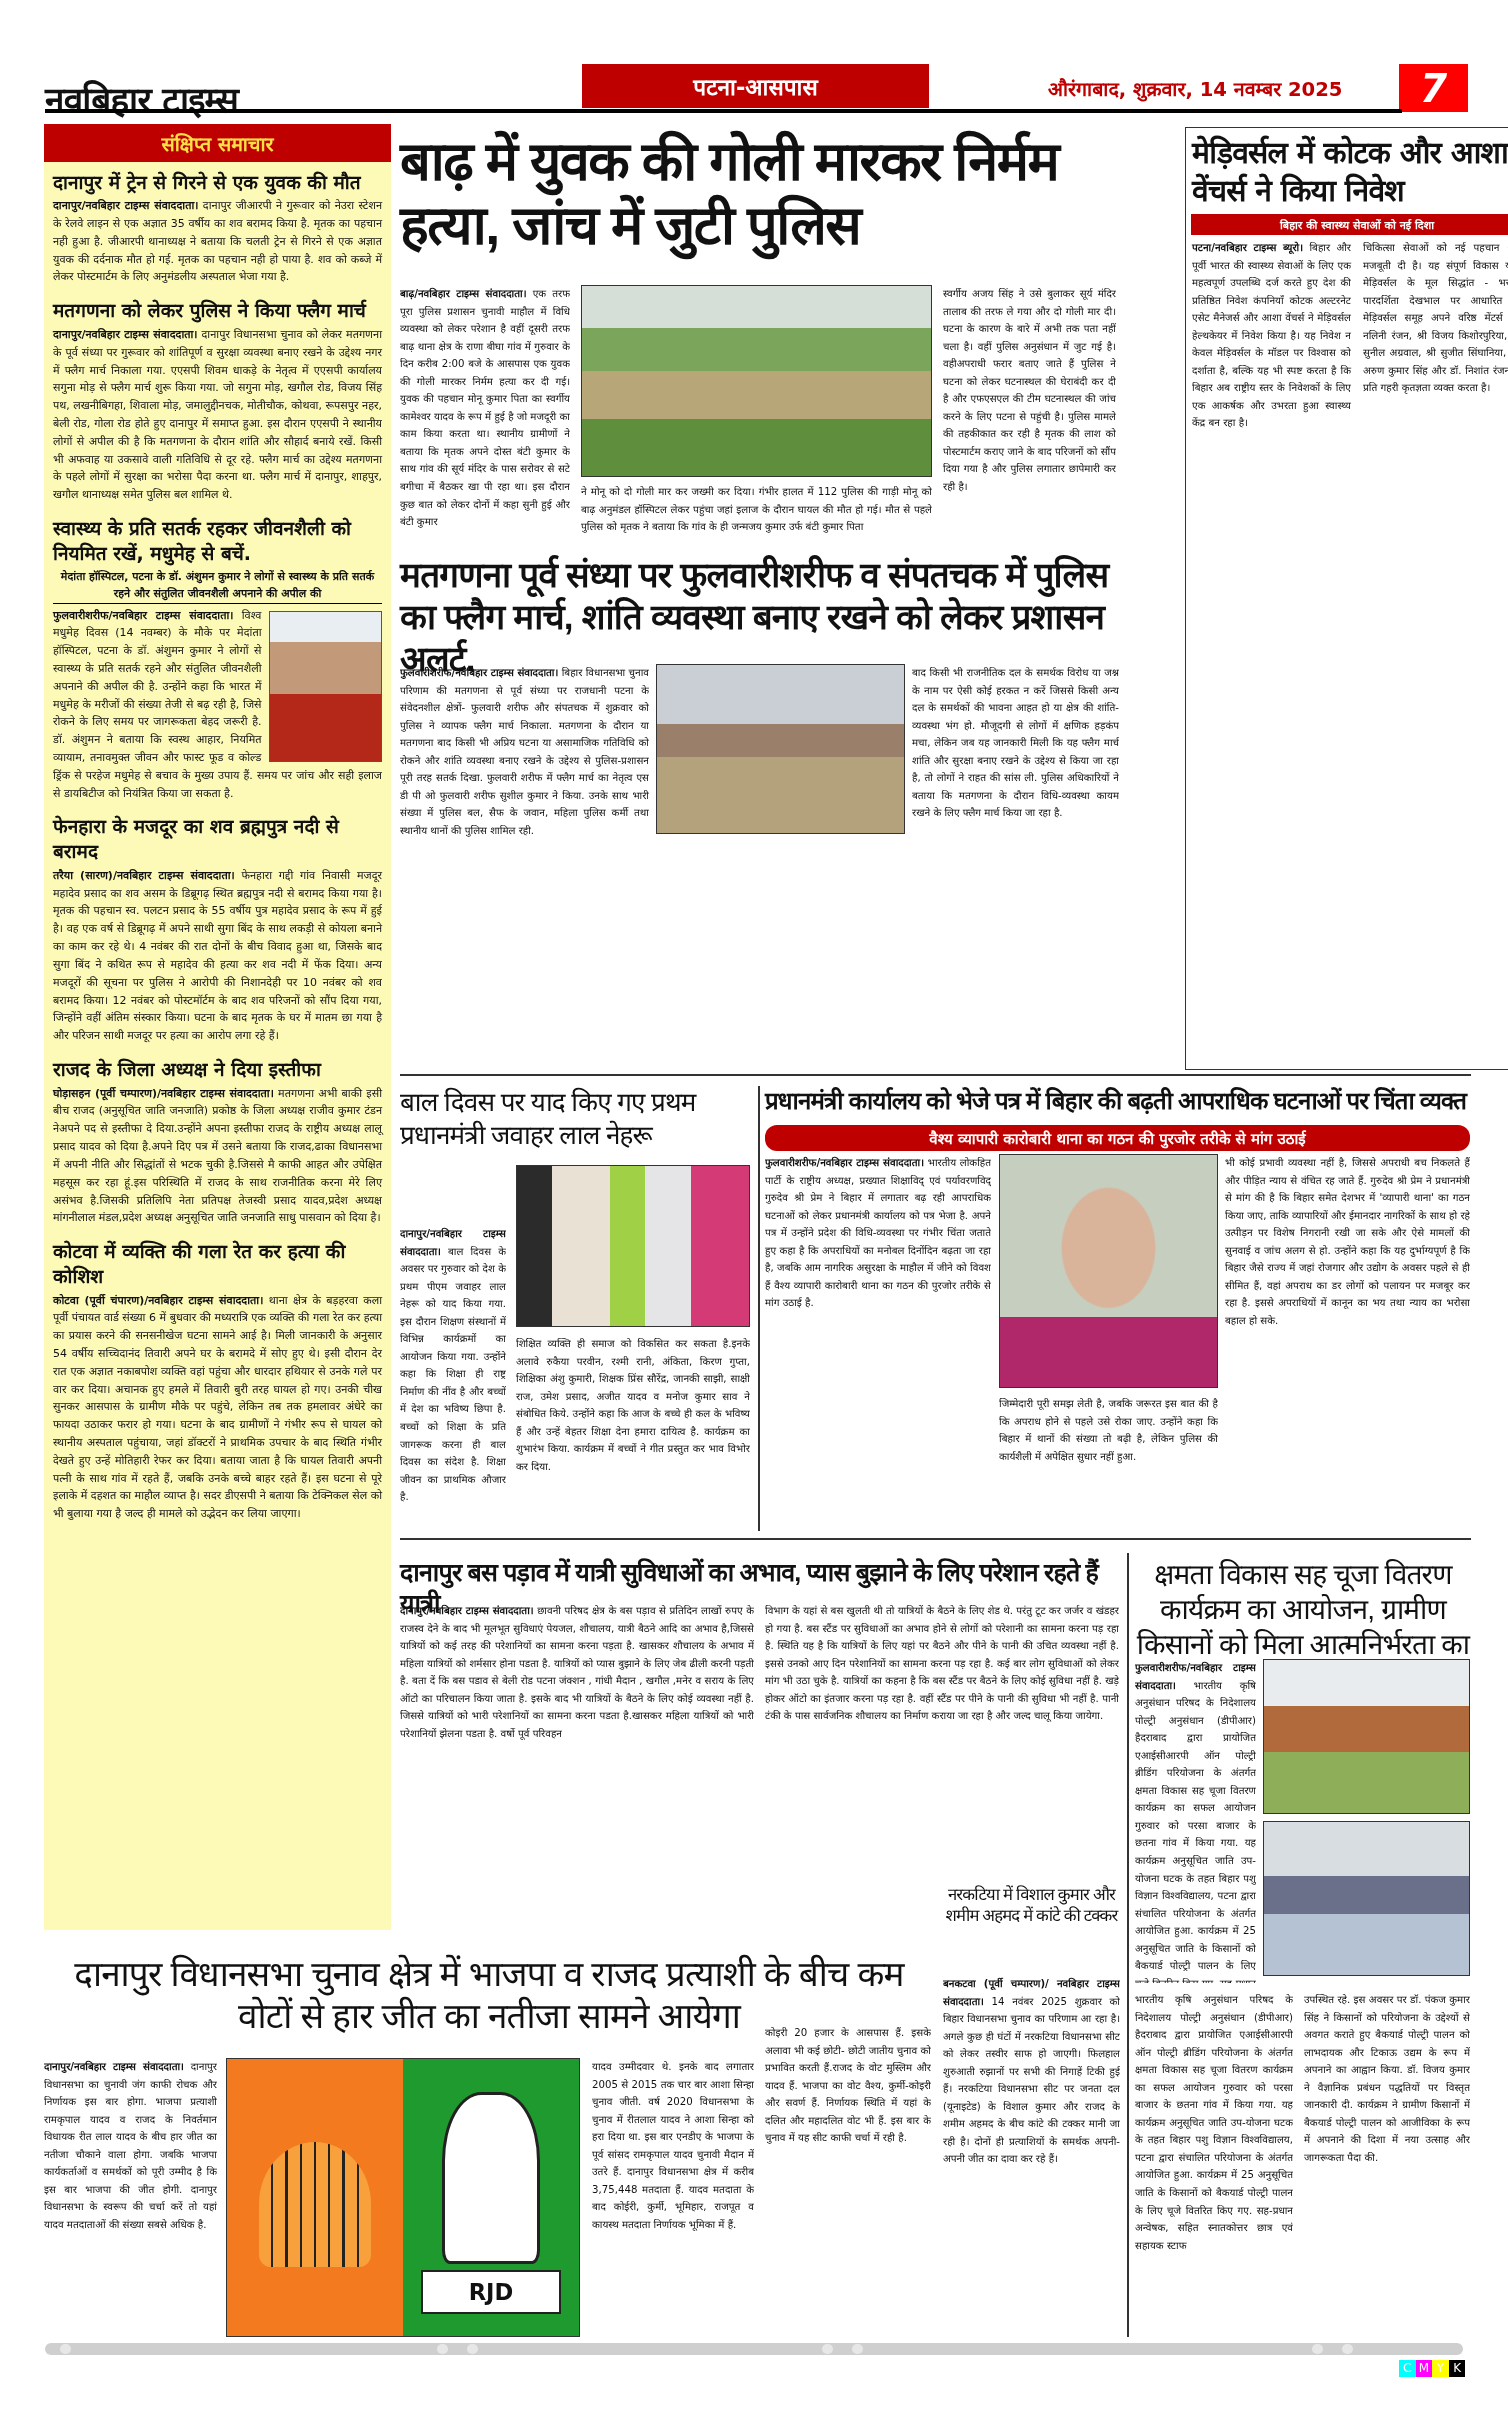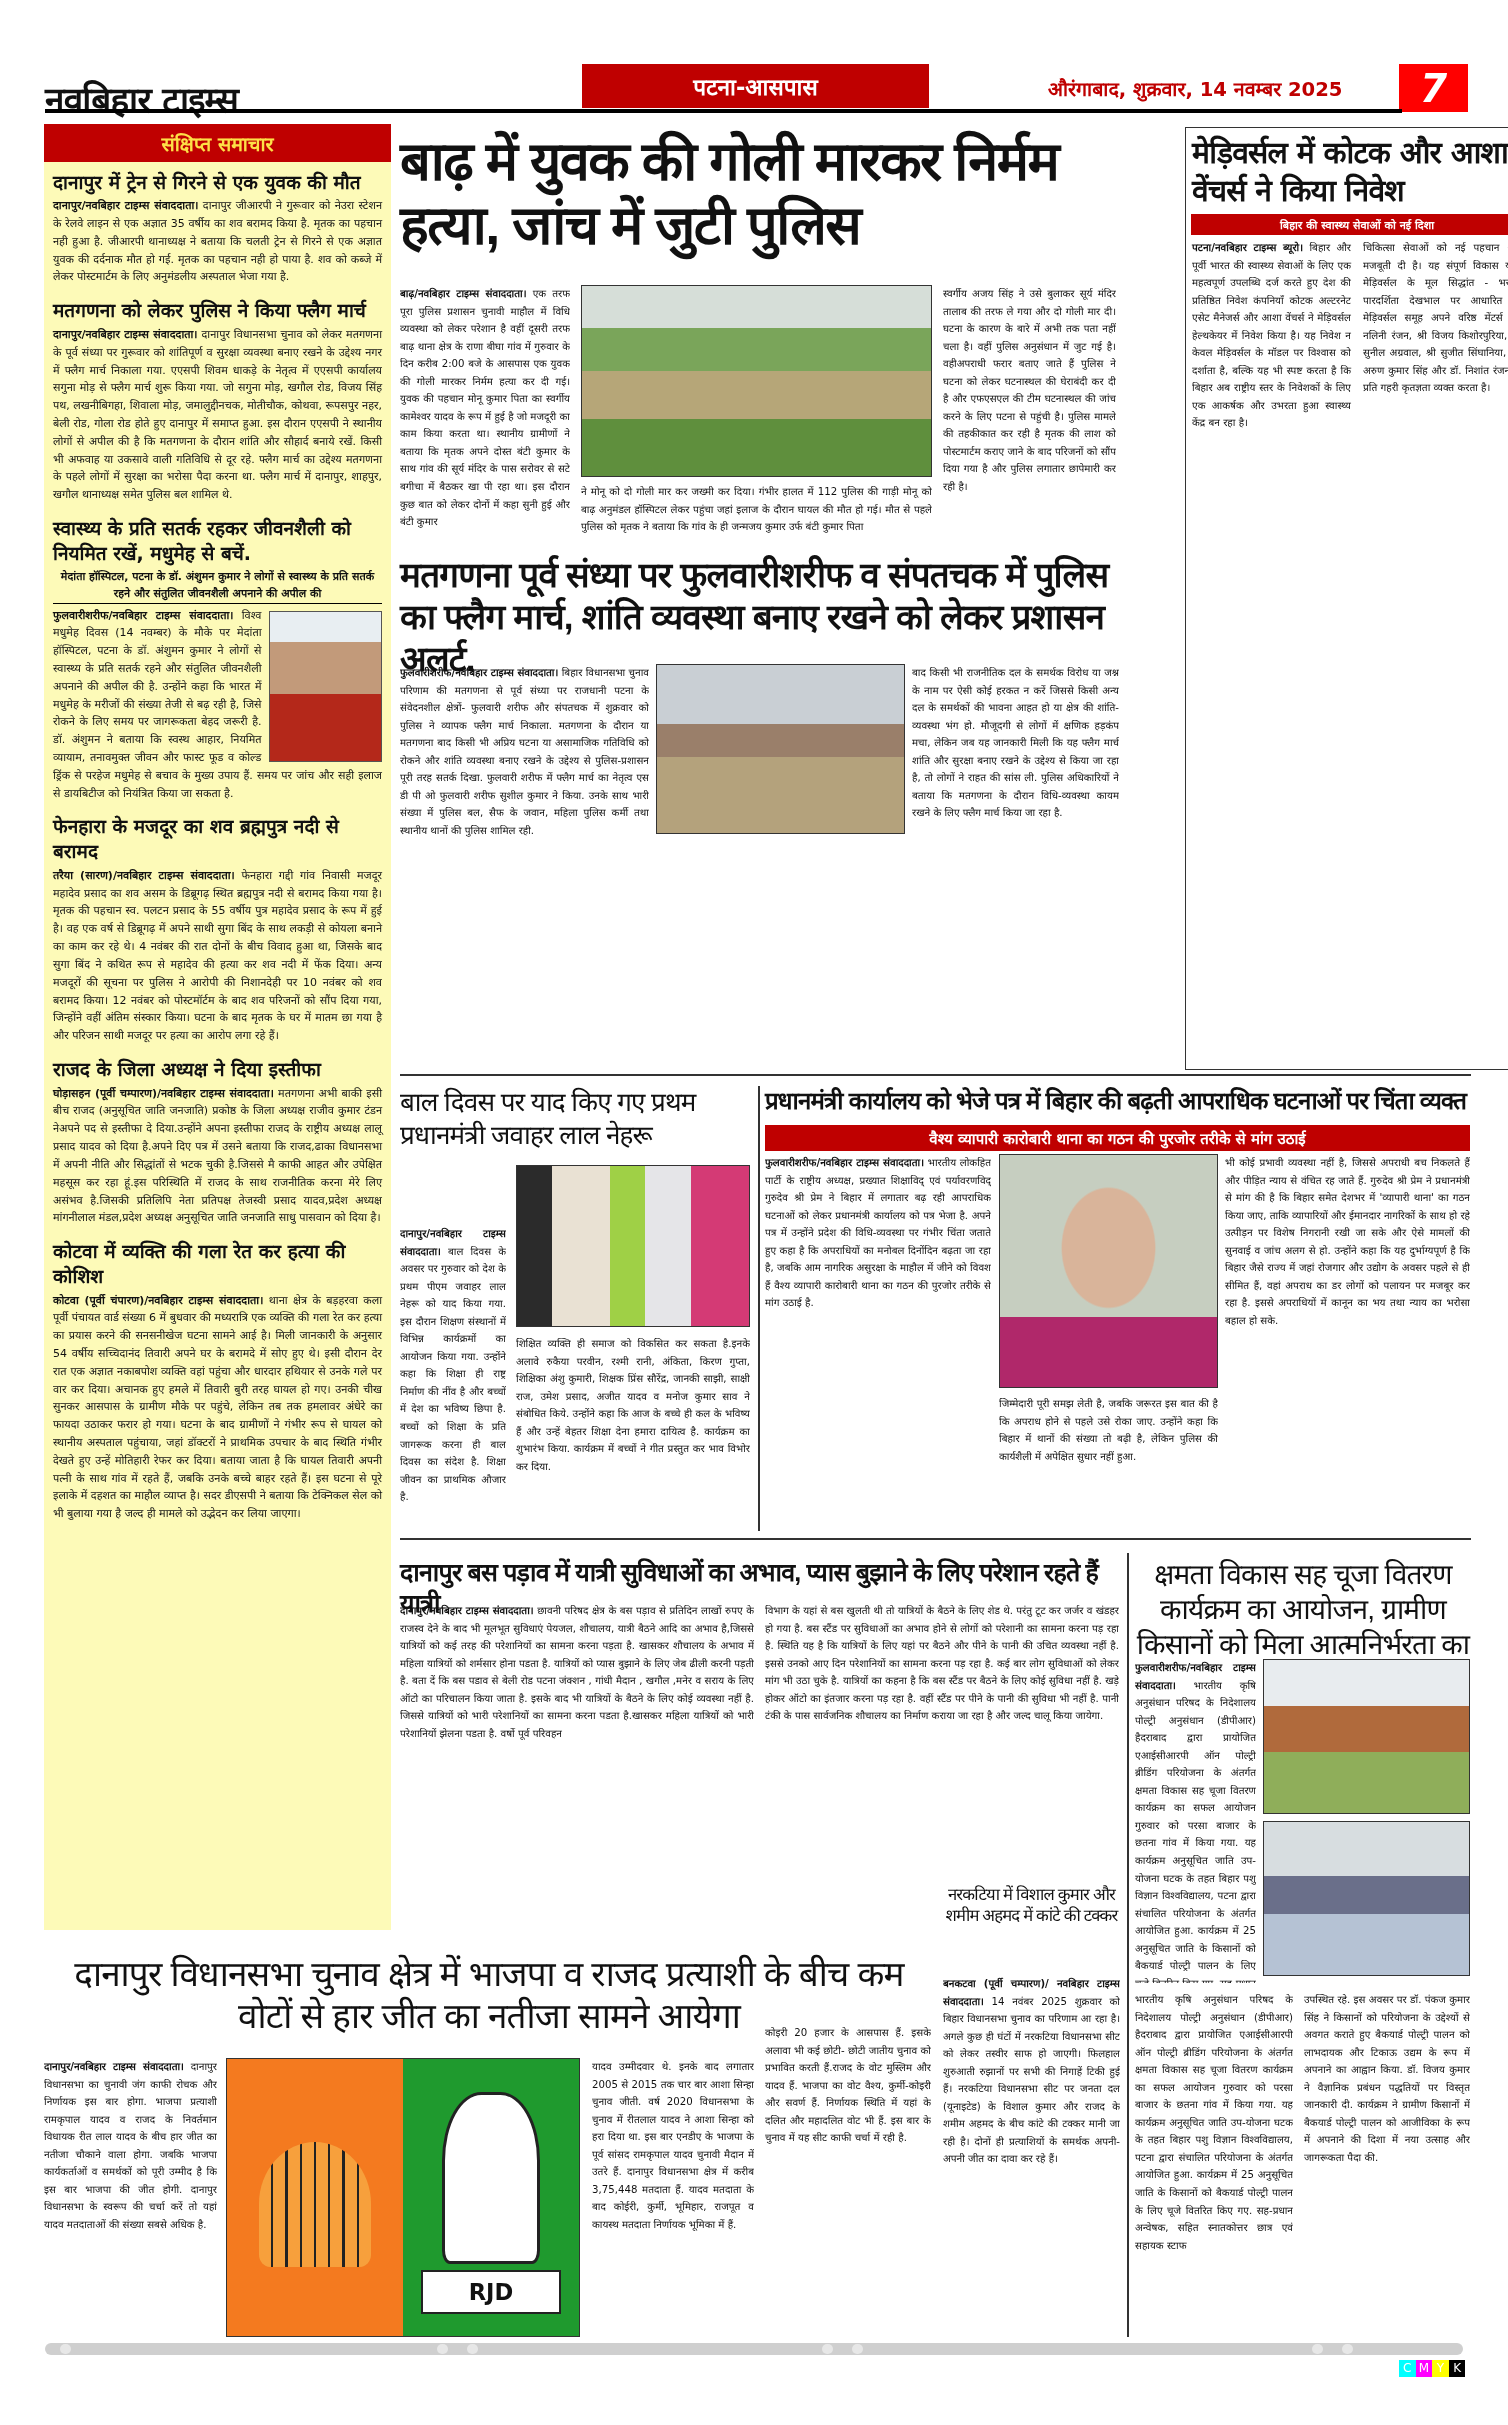--- a/index.html
+++ b/index.html
@@ -146,21 +146,21 @@
 <div class="abs headline-m cond" style="left:400px; top:1086px; width:354px; font-weight:normal;">बाल दिवस पर याद किए गए प्रथम प्रधानमंत्री जवाहर लाल नेहरू</div>
 <div class="abs col-text" style="left:400px; top:1225px; width:106px; height:362px; overflow:hidden;">
   <b>दानापुर/नवबिहार टाइम्स संवाददाता।</b> <span>बाल दिवस के अवसर पर गुरुवार को देश के प्रथम पीएम जवाहर लाल नेहरू को याद किया गया. इस दौरान शिक्षण संस्थानों में विभिन्न कार्यक्रमों का आयोजन किया गया. उन्होंने कहा कि शिक्षा ही राष्ट्र निर्माण की नींव है और बच्चों में देश का भविष्य छिपा है. बच्चों को शिक्षा के प्रति जागरूक करना ही बाल दिवस का संदेश है. शिक्षा जीवन का प्राथमिक औजार है.</span>
 </div>
 <div class="abs photo photo-nehru" style="left:516px; top:1165px; width:234px; height:162px;"></div>
 <div class="abs col-text" style="left:516px; top:1335px; width:234px; height:192px; overflow:hidden;">शिक्षित व्यक्ति ही समाज को विकसित कर सकता है.इनके अलावे रुकैया परवीन, रश्मी रानी, अंकिता, किरण गुप्ता, शिक्षिका अंशु कुमारी, शिक्षक प्रिंस सौरेंद्र, जानकी साझी, साक्षी राज, उमेश प्रसाद, अजीत यादव व मनोज कुमार साव ने संबोधित किये. उन्होंने कहा कि आज के बच्चे ही कल के भविष्य हैं और उन्हें बेहतर शिक्षा देना हमारा दायित्व है. कार्यक्रम का शुभारंभ किया. कार्यक्रम में बच्चों ने गीत प्रस्तुत कर भाव विभोर कर दिया.</div>
 
 <div class="vrule" style="left:758px; top:1086px; height:445px;"></div>
 
 <div class="abs headline-m cond" style="left:765px; top:1086px; width:705px; font-size:24px;">प्रधानमंत्री कार्यालय को भेजे पत्र में बिहार की बढ़ती आपराधिक घटनाओं पर चिंता व्यक्त</div>
-<div class="abs red-strip" style="left:765px; top:1125px; width:705px; font-size:15px; padding:3px 0;">वैश्य व्यापारी कारोबारी थाना का गठन की पुरजोर तरीके से मांग उठाई</div>
+<div class="abs red-strip" style="left:765px; top:1125px; width:705px; font-size:15px; padding:3px 0;border-radius:12px;">वैश्य व्यापारी कारोबारी थाना का गठन की पुरजोर तरीके से मांग उठाई</div>
 <div class="abs col-text" style="left:765px; top:1154px; width:226px; height:377px; overflow:hidden;">
   <b>फुलवारीशरीफ/नवबिहार टाइम्स संवाददाता।</b> <span>भारतीय लोकहित पार्टी के राष्ट्रीय अध्यक्ष, प्रख्यात शिक्षाविद् एवं पर्यावरणविद् गुरुदेव श्री प्रेम ने बिहार में लगातार बढ़ रही आपराधिक घटनाओं को लेकर प्रधानमंत्री कार्यालय को पत्र भेजा है. अपने पत्र में उन्होंने प्रदेश की विधि-व्यवस्था पर गंभीर चिंता जताते हुए कहा है कि अपराधियों का मनोबल दिनोंदिन बढ़ता जा रहा है, जबकि आम नागरिक असुरक्षा के माहौल में जीने को विवश हैं वैश्य व्यापारी कारोबारी थाना का गठन की पुरजोर तरीके से मांग उठाई है.</span>
 </div>
 <div class="abs photo photo-man" style="left:999px; top:1154px; width:219px; height:234px;"></div>
 <div class="abs col-text" style="left:999px; top:1395px; width:219px; height:136px; overflow:hidden;">जिम्मेदारी पूरी समझ लेती है, जबकि जरूरत इस बात की है कि अपराध होने से पहले उसे रोका जाए. उन्होंने कहा कि बिहार में थानों की संख्या तो बढ़ी है, लेकिन पुलिस की कार्यशैली में अपेक्षित सुधार नहीं हुआ.</div>
 <div class="abs col-text" style="left:1225px; top:1154px; width:245px; height:377px; overflow:hidden;">भी कोई प्रभावी व्यवस्था नहीं है, जिससे अपराधी बच निकलते हैं और पीड़ित न्याय से वंचित रह जाते हैं. गुरुदेव श्री प्रेम ने प्रधानमंत्री से मांग की है कि बिहार समेत देशभर में 'व्यापारी थाना' का गठन किया जाए, ताकि व्यापारियों और ईमानदार नागरिकों के साथ हो रहे उत्पीड़न पर विशेष निगरानी रखी जा सके और ऐसे मामलों की सुनवाई व जांच अलग से हो. उन्होंने कहा कि यह दुर्भाग्यपूर्ण है कि बिहार जैसे राज्य में जहां रोजगार और उद्योग के अवसर पहले से ही सीमित हैं, वहां अपराध का डर लोगों को पलायन पर मजबूर कर रहा है. इससे अपराधियों में कानून का भय तथा न्याय का भरोसा बहाल हो सके.</div>
 
 <div class="hrule" style="left:400px; top:1538px; width:1071px;"></div>
 
 <div class="abs headline-m cond" style="left:400px; top:1557px; width:724px; font-size:25px;">दानापुर बस पड़ाव में यात्री सुविधाओं का अभाव, प्यास बुझाने के लिए परेशान रहते हैं यात्री</div>

